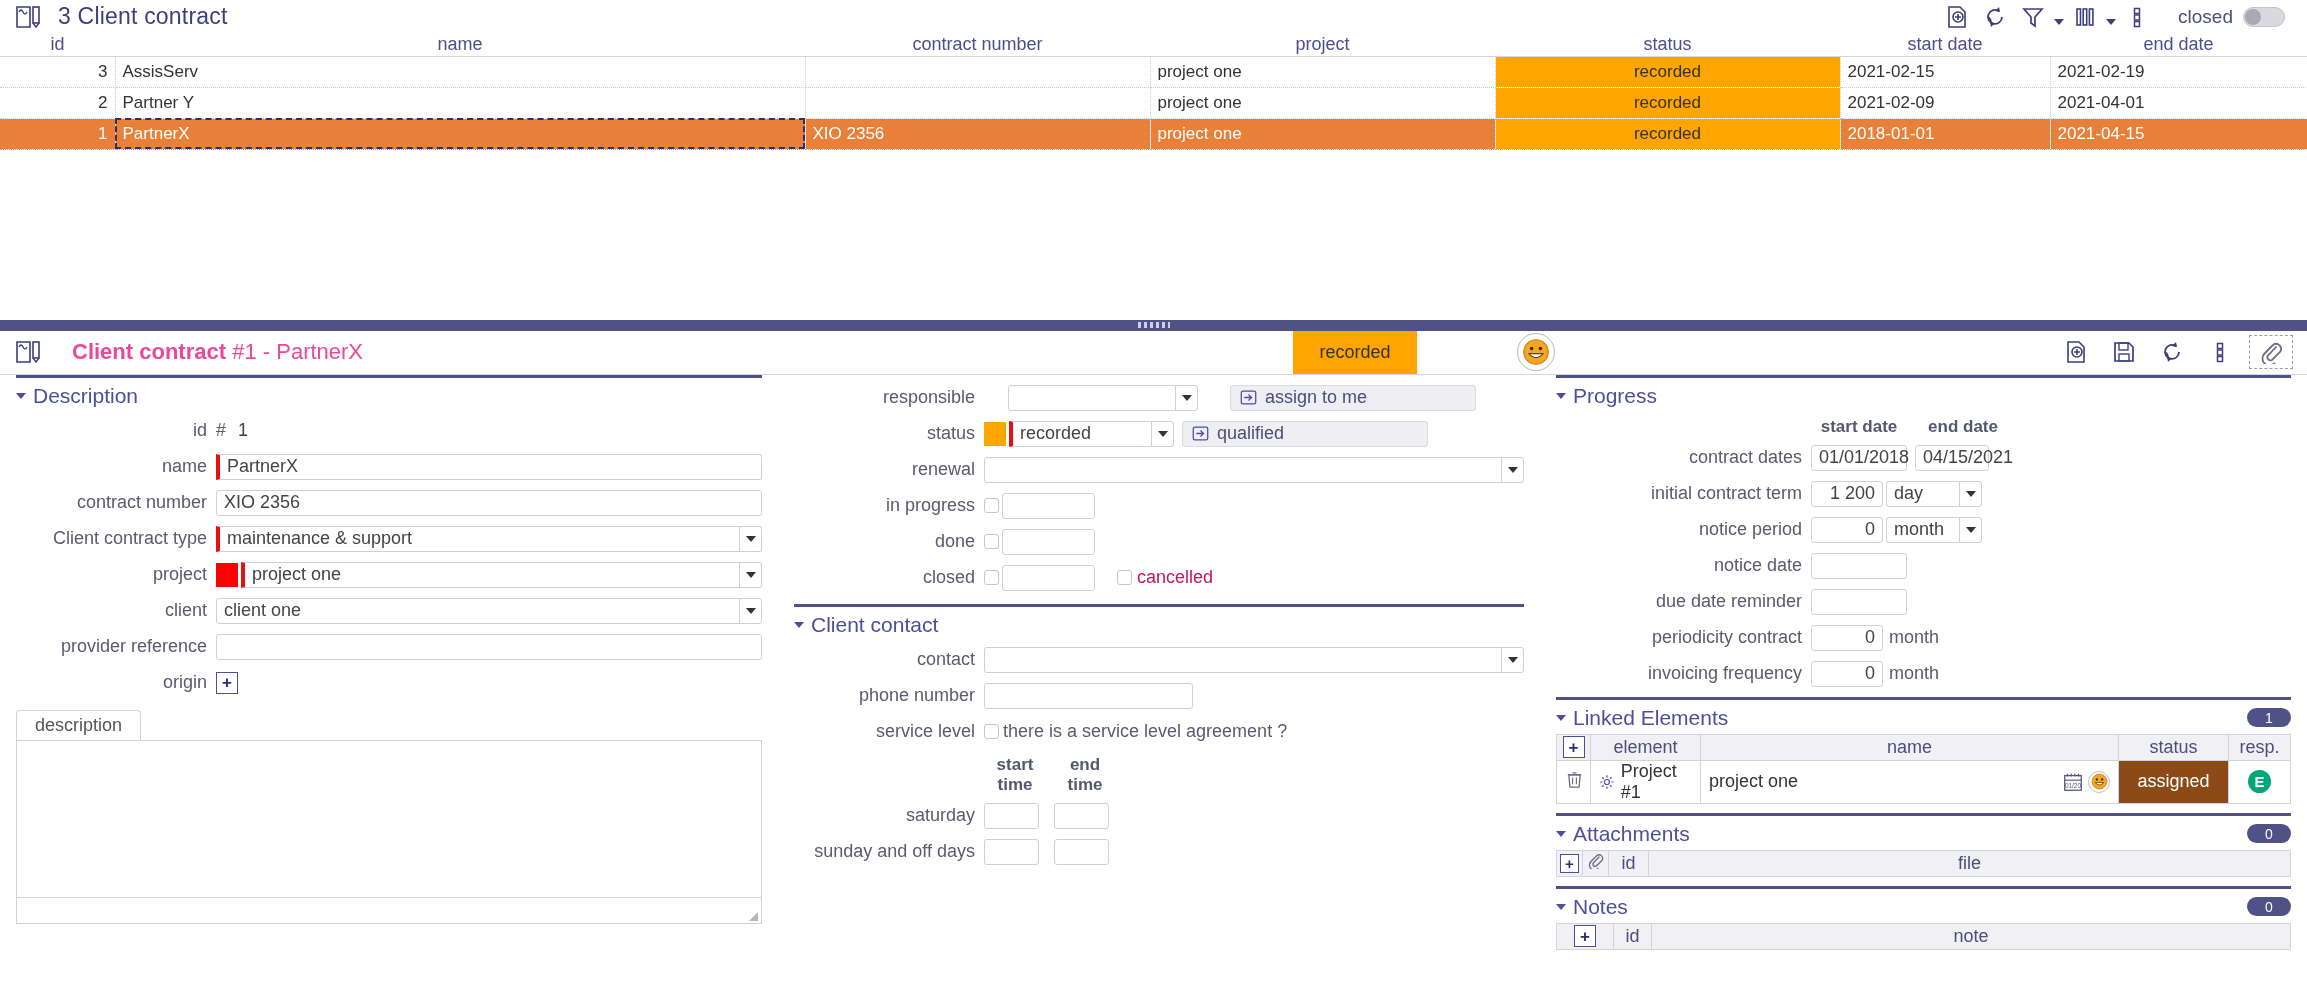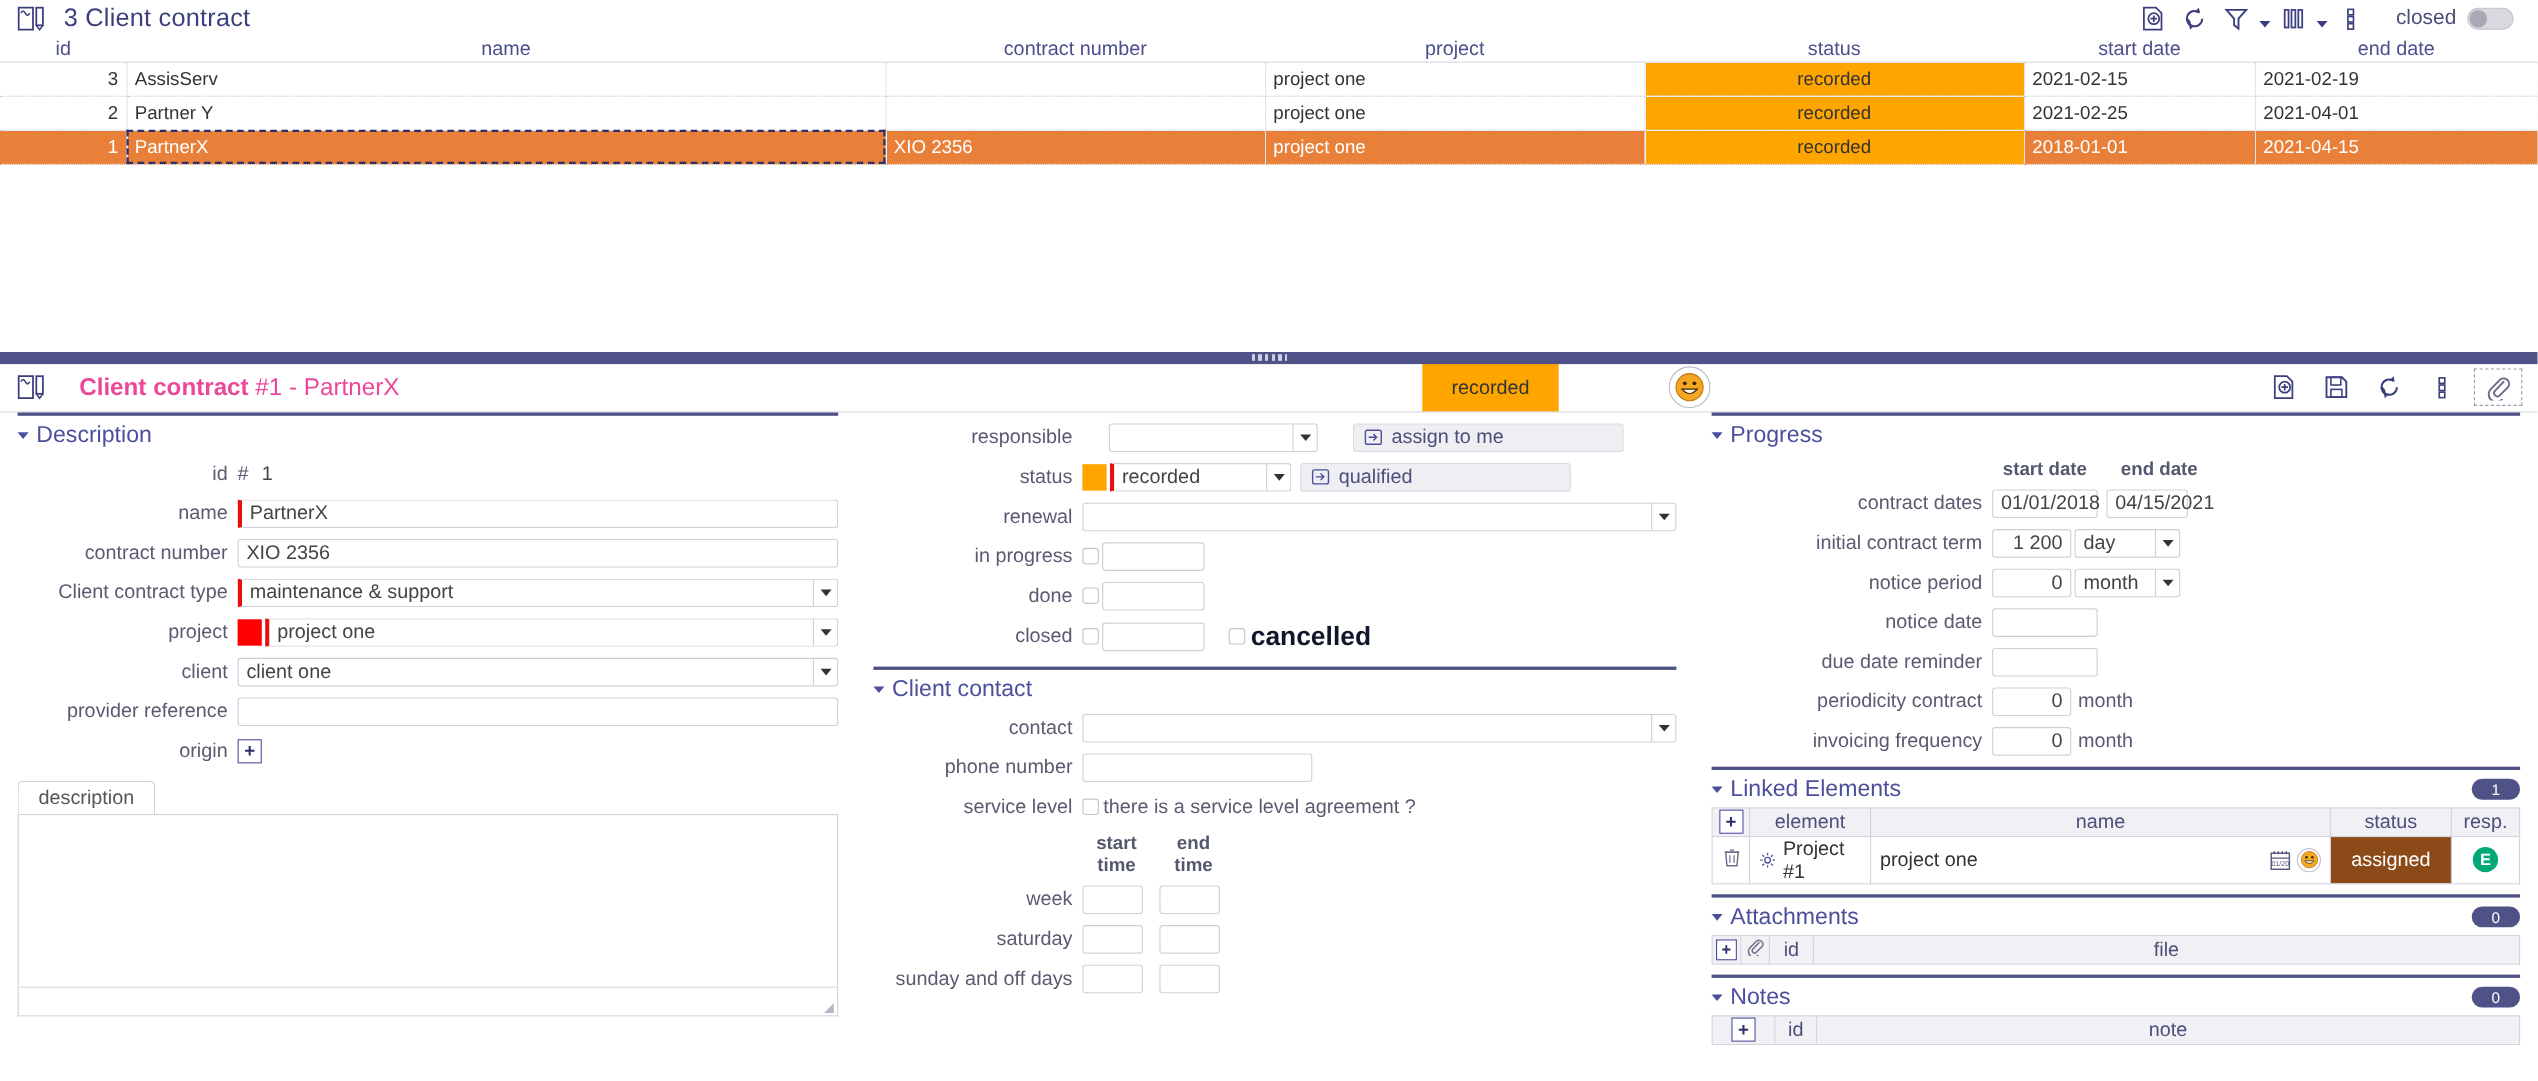--- a/index.html
+++ b/index.html
@@ -448,21 +448,21 @@
       <td class="c-status">recorded</td>
       <td>2021-02-15</td>
       <td>2021-02-19</td>
     </tr>
     <tr>
       <td class="c-id">2</td>
       <td class="c-name">Partner Y</td>
       <td></td>
       <td>project one</td>
       <td class="c-status">recorded</td>
-      <td>2021-02-25</td>
+      <td>2021-02-09</td>
       <td>2021-04-01</td>
     </tr>
     <tr class="row-selected">
       <td class="c-id">1</td>
       <td class="c-name">PartnerX</td>
       <td>XIO 2356</td>
       <td>project one</td>
       <td class="c-status">recorded</td>
       <td>2018-01-01</td>
       <td>2021-04-15</td>
@@ -668,21 +668,21 @@
       <span class="flabel lbl-mid">done</span>
       <span class="chk"></span>
       <span class="inp" style="width:93px;margin-left:3px;"></span>
     </div>
 
     <div class="frow">
       <span class="flabel lbl-mid">closed</span>
       <span class="chk"></span>
       <span class="inp" style="width:93px;margin-left:3px;"></span>
       <span class="chk" style="margin-left:22px;"></span>
-      <span style="font-size:24px;color:#0f172a;margin-left:5px;font-weight:bold;">cancelled</span>
+      <span style="font-size:18px;color:#be185d;margin-left:5px;">cancelled</span>
     </div>
 
     <div class="section-bar" style="margin-top:13px;align-items:center;">
       <i class="sec-caret"></i>
       <span class="section-title">Client contact</span>
     </div>
 
     <div class="frow" style="margin-top:10px;">
       <span class="flabel lbl-mid">contact</span>
       <span class="sel" style="width:545px;">
@@ -705,25 +705,20 @@
     </div>
 
     <div class="frow" style="margin-bottom:4px;">
       <span class="flabel lbl-mid"></span>
       <span class="timehead">
         <span class="th">start time</span>
         <span class="th">end time</span>
       </span>
     </div>
 
-    <div class="frow">
-      <span class="flabel lbl-mid">week</span>
-      <span class="inp" style="width:55px;margin-right:15px;"></span>
-      <span class="inp" style="width:55px;"></span>
-    </div>
 
     <div class="frow">
       <span class="flabel lbl-mid">saturday</span>
       <span class="inp" style="width:55px;margin-right:15px;"></span>
       <span class="inp" style="width:55px;"></span>
     </div>
 
     <div class="frow">
       <span class="flabel lbl-mid">sunday and off days</span>
       <span class="inp" style="width:55px;margin-right:15px;"></span>

